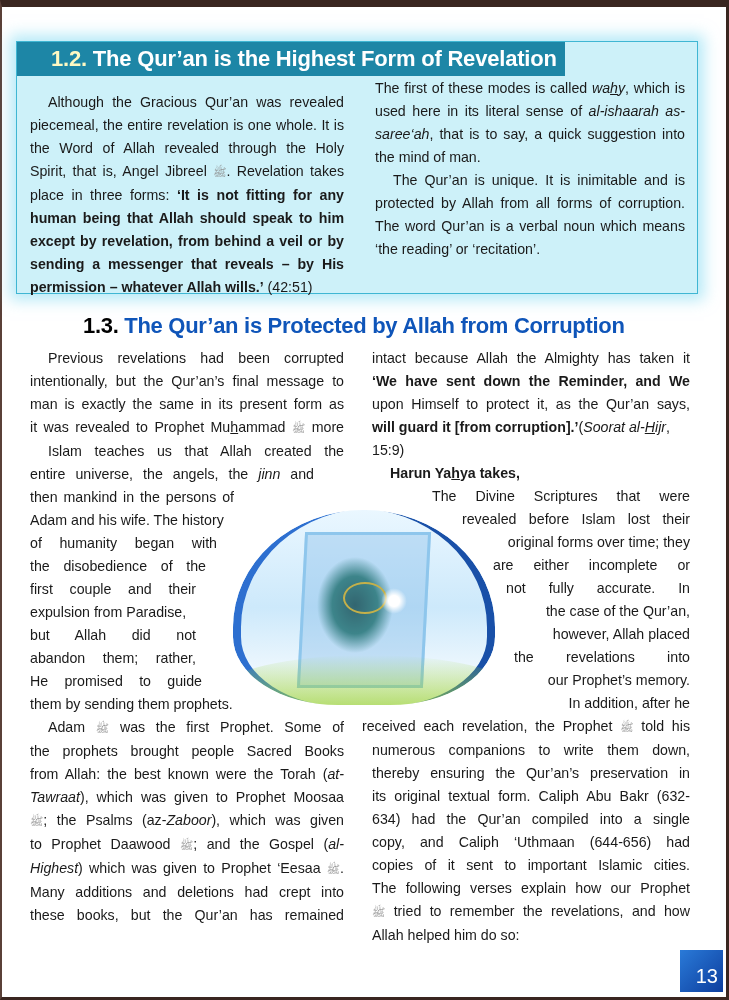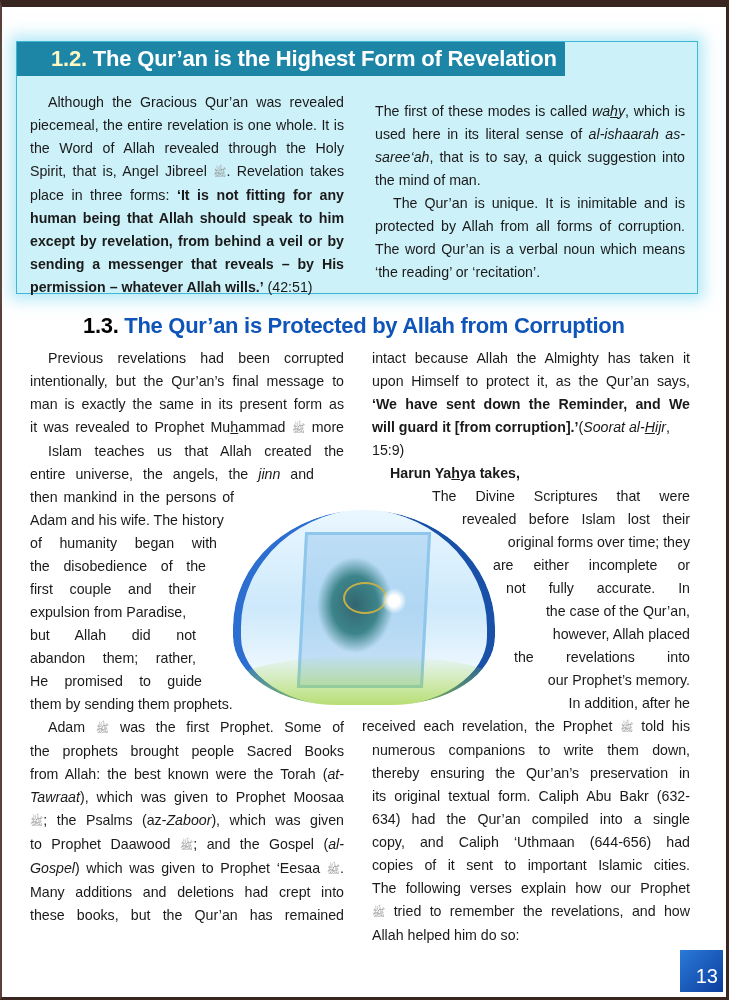--- a/index.html
+++ b/index.html
@@ -35,21 +35,21 @@
   .col {
     position:absolute; font-size:14.2px; line-height:23px; text-align:justify;
   }
   .col p { margin:0; }
   .indent { text-indent:18px; }
   .b { font-weight:bold; }
   .i { font-style:italic; }
   .u { text-decoration:underline; }
   .glyph { color:#8a8a8a; font-size:11px; }
   .box12 .col.left { left:13px; top:49px; width:314px; }
-  .box12 .col.right { left:358px; top:58px; width:310px; }
+  .box12 .col.right { left:358px; top:35px; width:310px; }
 
   
   .h13 {
     position:absolute; left:83px; top:313px; font-size:22px; font-weight:bold;
     color:#0f55b9; letter-spacing:-0.3px;
   }
   .h13 .num { color:#000000; }
 
   .main-left { position:absolute; left:30px; top:347px; width:314px; font-size:14.2px; line-height:23px; }
   .main-right { position:absolute; left:372px; top:347px; width:318px; font-size:14.2px; line-height:23px; }
@@ -135,29 +135,29 @@
   <span class="jl" style="width:166px">but Allah did not</span>
   <span class="jl" style="width:166px">abandon them; rather,</span>
   <span class="jl" style="width:172px">He promised to guide</span>
   <span class="line">them by sending them prophets.</span>
   <span class="jl" style="padding-left:18px"><span>Adam </span><span class="glyph">ﷺ</span><span> was the first Prophet. Some of</span></span>
   <span class="jl">the prophets brought people Sacred Books</span>
   <span class="jl"><span>from Allah: the best known were the Torah (</span><span class="i">at-</span></span>
   <span class="jl"><span class="i">Tawraat</span><span>), which was given to Prophet Moosaa</span></span>
   <span class="jl"><span class="glyph">ﷺ</span><span>; the Psalms (az-</span><span class="i">Zaboor</span><span>), which was given</span></span>
   <span class="jl"><span>to Prophet Daawood </span><span class="glyph">ﷺ</span><span>; and the Gospel (</span><span class="i">al-</span></span>
-  <span class="jl"><span class="i">Gospel</span><span>) which was given to Prophet ‘Eesaa </span><span class="glyph">ﷺ</span><span>.</span></span>
+  <span class="jl"><span class="i">Highest</span><span>) which was given to Prophet ‘Eesaa </span><span class="glyph">ﷺ</span><span>.</span></span>
   <span class="jl">Many additions and deletions had crept into</span>
   <span class="jl">these books, but the Qur’an has remained</span>
 </div>
 
 <div class="main-right">
   <span class="jl">intact because Allah the Almighty has taken it</span>
+  <span class="jl b">‘We have sent down the Reminder, and We</span>
   <span class="jl">upon Himself to protect it, as the Qur’an says,</span>
-  <span class="jl b">‘We have sent down the Reminder, and We</span>
   <span class="line"><span class="b">will guard it [from corruption].’</span><span>(</span><span class="i"><span>Soorat al-</span><span class="u">H</span><span>ijr</span></span><span>,</span></span>
   <span class="line">15:9)</span>
   <span class="line b" style="padding-left:18px"><span>Harun Ya</span><span class="u">h</span><span>ya takes,</span></span>
   <span class="jl" style="margin-left:60px">The Divine Scriptures that were</span>
   <span class="jl" style="margin-left:90px">revealed before Islam lost their</span>
   <span class="rt">original forms over time; they</span>
   <span class="jl" style="margin-left:121px">are either incomplete or</span>
   <span class="jl" style="margin-left:134px">not fully accurate. In</span>
   <span class="rt">the case of the Qur’an,</span>
   <span class="rt">however, Allah placed</span>

